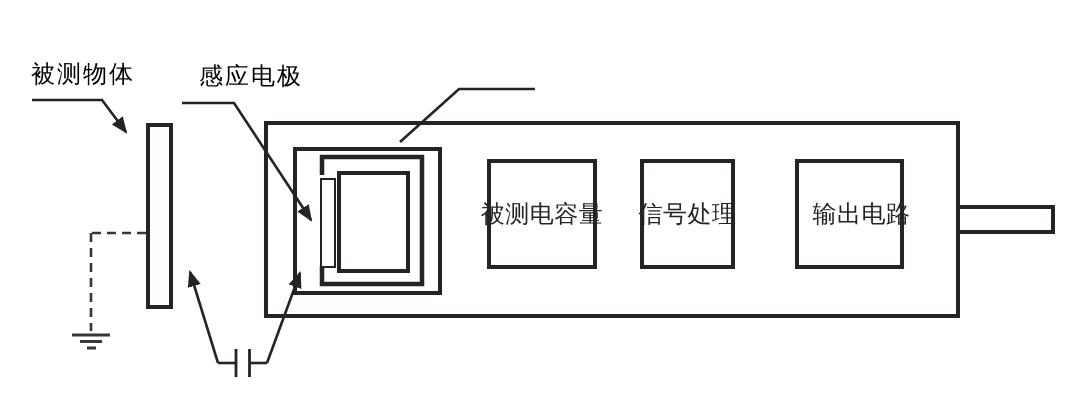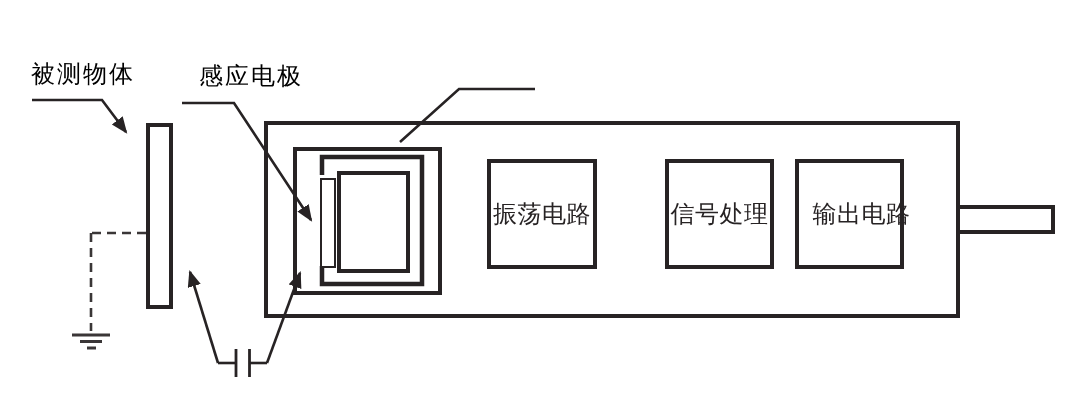--- a/index.html
+++ b/index.html
@@ -102,23 +102,23 @@
 
   <div class="abs outline" style="left:956px; top:205px; width:99px; height:29px; background:#ffffff;"></div>
 
   <div class="abs outline" style="left:293px; top:147px; width:149px; height:148px;"></div>
 
   <div class="abs outline" style="left:337px; top:171px; width:73px; height:102px;"></div>
 
   <div class="abs thin-outline" style="left:320px; top:178px; width:16px; height:90px;"></div>
 
   <div class="block" style="left:487px; top:159px; width:110px; height:110px;">
-    <span class="block-label">振荡电路</span>
+    <span class="block-label">被测电容量</span>
   </div>
-  <div class="block" style="left:665px; top:159px; width:109px; height:110px;">
+  <div class="block" style="left:640px; top:159px; width:95px; height:110px;">
     <span class="block-label">信号处理</span>
   </div>
   <div class="block" style="left:795px; top:159px; width:109px; height:110px;padding-left:24px;">
     <span class="block-label">输出电路</span>
   </div>
 
   <div class="callout" style="left:31px; top:61px;">被测物体</div>
   <div class="callout" style="left:183px; top:63px;margin-left:16px;">感应电极</div>
 
 </div>

